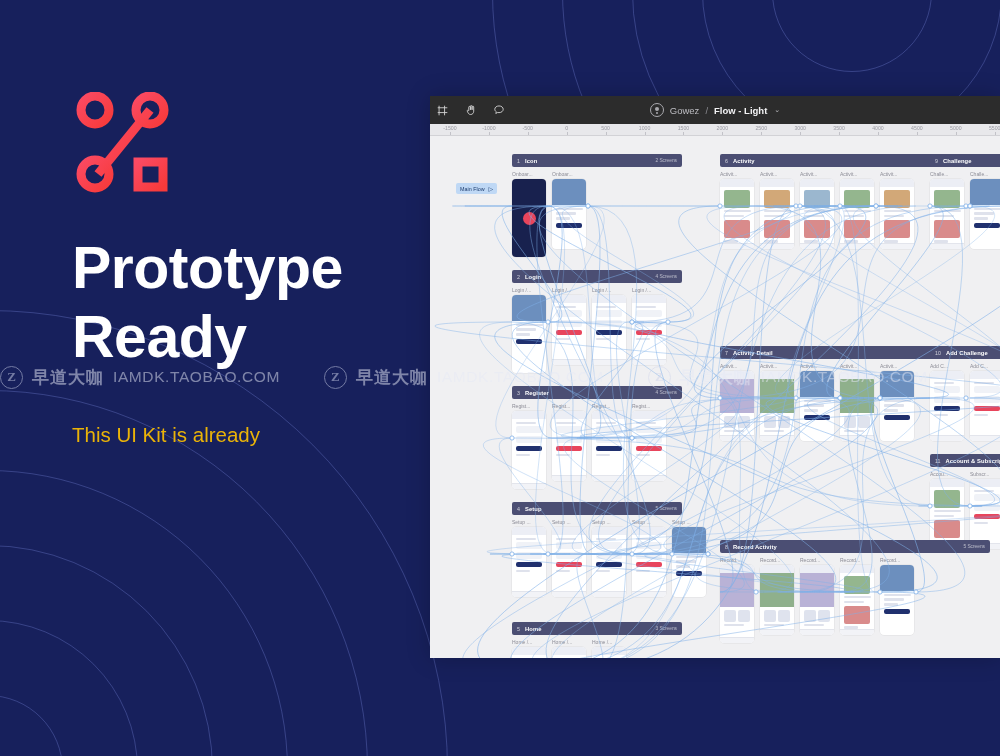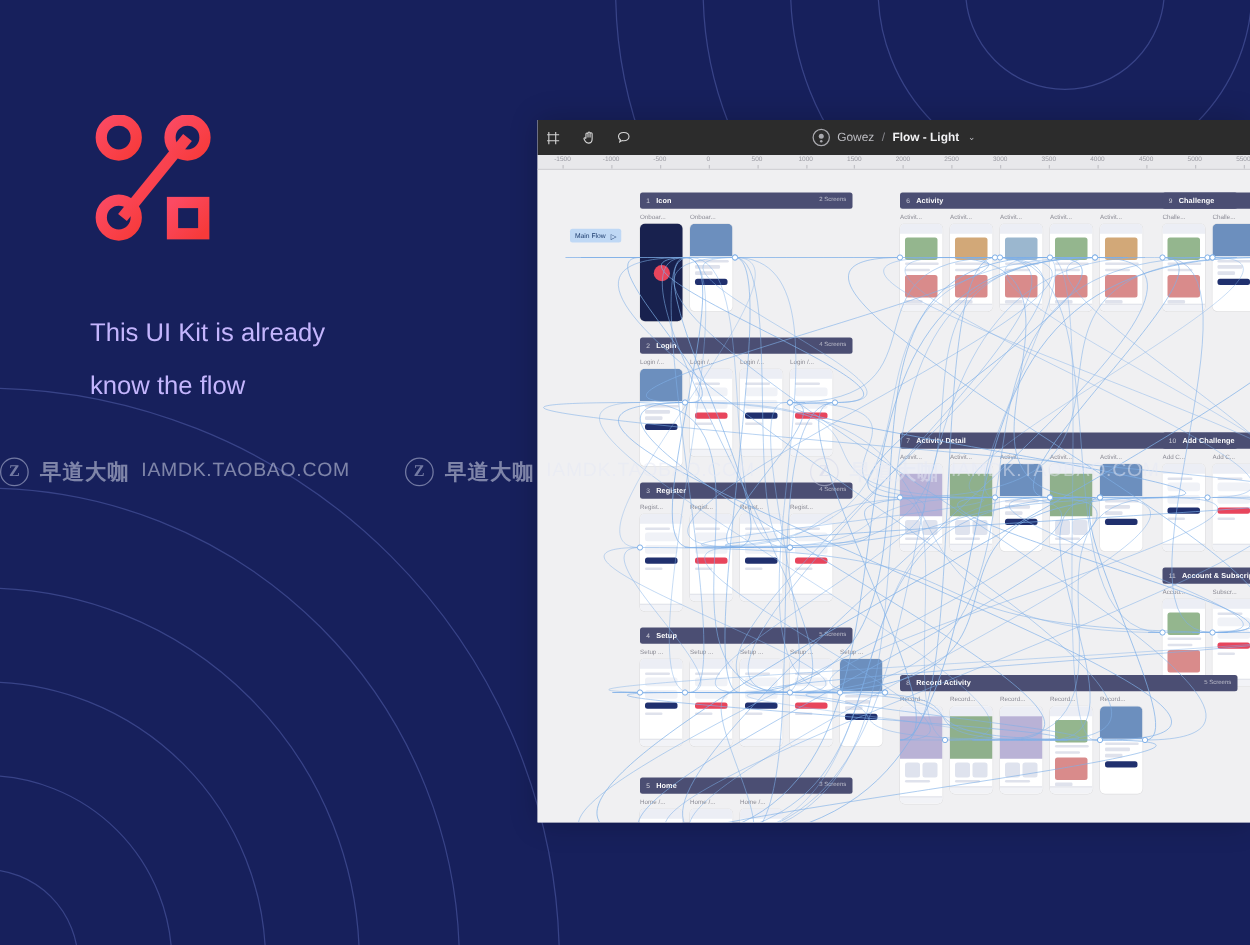--- a/index.html
+++ b/index.html
@@ -20,21 +20,21 @@
   .bl{ left:-12px; top:770px; transform:translate(-50%,-50%); }
 
   
   .hero{ position:absolute; left:72px; top:92px; width:400px; z-index:5; }
   .logo{ width:104px; height:112px; position:relative; margin-bottom:30px; }
   .headline{
     font-size:59px; line-height:1.17; font-weight:700; color:#ffffff;
     letter-spacing:-.5px; margin-top:4px;
   }
   .headline .ln{ display:block; }
-  .subcopy{ margin-top:42px; font-size:20.5px; line-height:2.03; color:#c4b5fd; font-weight:400; }
+  .subcopy{ margin-top:42px; font-size:20.5px; line-height:2.03; color:#eab308; font-weight:400; }
   .subcopy .ln{ display:block; }
 
   
   .wm-row{ position:absolute; left:0; top:360px; width:1000px; height:34px; z-index:9;
            display:flex; align-items:center; gap:44px; pointer-events:none; }
   .wm{ display:flex; align-items:center; gap:9px; opacity:.5; }
   .wm-z{
     width:23px; height:23px; border-radius:50%; border:1.6px solid #cfd4ea;
     color:#cfd4ea; font-size:13px; font-weight:700; display:flex;
     align-items:center; justify-content:center; font-family:"Liberation Serif", serif;
@@ -158,24 +158,27 @@
       <line x1="26" y1="18" x2="78" y2="18" stroke="url(#gz)" stroke-width="9"></line>
       <line x1="78" y1="18" x2="26" y2="82" stroke="url(#gz)" stroke-width="9"></line>
       <line x1="26" y1="82" x2="78" y2="82" stroke="url(#gz)" stroke-width="9"></line>
       <circle cx="23" cy="18" r="14" fill="none" stroke="url(#gz)" stroke-width="9"></circle>
       <circle cx="78" cy="18" r="14" fill="none" stroke="url(#gz)" stroke-width="9"></circle>
       <circle cx="23" cy="82" r="14" fill="none" stroke="url(#gz)" stroke-width="9"></circle>
       <rect x="66" y="70" width="25" height="25" fill="none" stroke="url(#gz)" stroke-width="9"></rect>
     </svg>
   </div>
 
+  <h1 class="headline">
+    <span class="ln">Prototype</span>
+    <span class="ln">Ready</span>
+  </h1>
 
   <p class="subcopy">
     <span class="ln">This UI Kit is already</span>
-    <span class="ln">know the flow</span>
   </p>
 </div>
 
 <div class="wm-row" id="wm-row">
     <div class="wm">
       <span class="wm-z">Z</span>
       <span class="wm-cn">早道大咖</span>
       <span class="wm-url">IAMDK.TAOBAO.COM</span>
     </div>
     <div class="wm">

